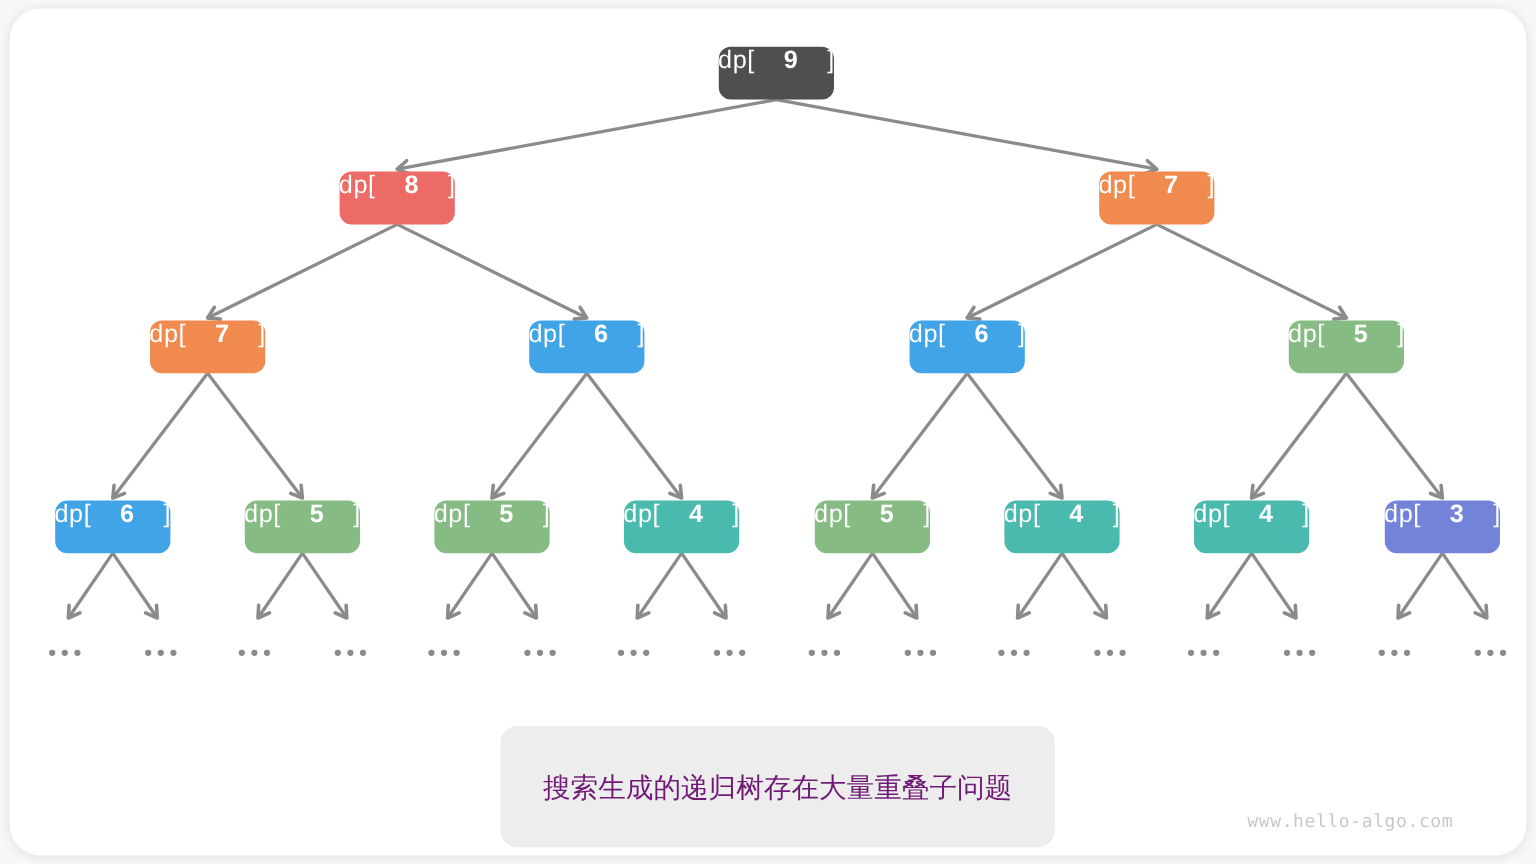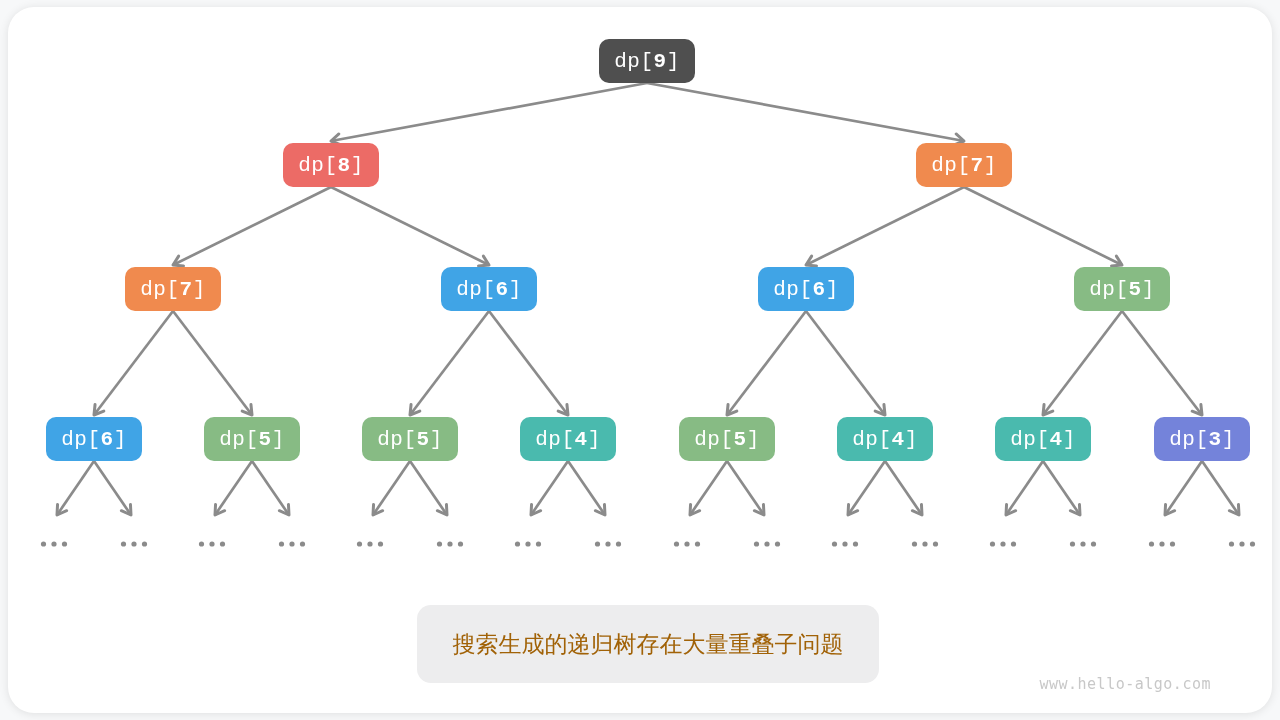--- a/index.html
+++ b/index.html
@@ -15,36 +15,37 @@
     background:#ffffff;border-radius:26px;
     box-shadow:0 1px 10px rgba(0,0,0,0.10);
   }
   #edges-svg{position:absolute;left:0;top:0;width:1280px;height:720px;pointer-events:none;}
   #nodes-layer{position:absolute;left:0;top:0;width:1280px;height:720px;}
   .node{
     position:absolute;
     width:96px;height:44px;
     border-radius:10px;
     transform:translate(-50%,-50%);
-    display:flex;align-items:center;justify-content:center;
+    display:flex;align-items:flex-start;justify-content:center;
     color:#ffffff;
-    font-family:Liberation Mono, monospace;
+    font-family:Liberation Sans, sans-serif;
     font-size:21px;font-weight:500;
     letter-spacing:0.5px;
     white-space:nowrap;
+    gap:24px;
   }
   .node .num{font-weight:700;}
   .caption{
     position:absolute;
     left:640px;top:598px;
     transform:translateX(-50%);
-    width:462px;height:78px;
+    width:462px;height:101px;
     background:#ededee;border-radius:14px;
     display:flex;flex-direction:column;align-items:center;justify-content:center;
-    color:#a16207;font-size:23px;line-height:34px;
+    color:#701a75;font-size:23px;line-height:34px;
     text-align:right;
   }
   .caption .formula{
     font-family:"DejaVu Sans Mono","Liberation Mono",monospace;
     font-size:22px;
   }
   .caption .sup{
     font-weight:700;font-size:16px;
     vertical-align:super;line-height:0;
   }

